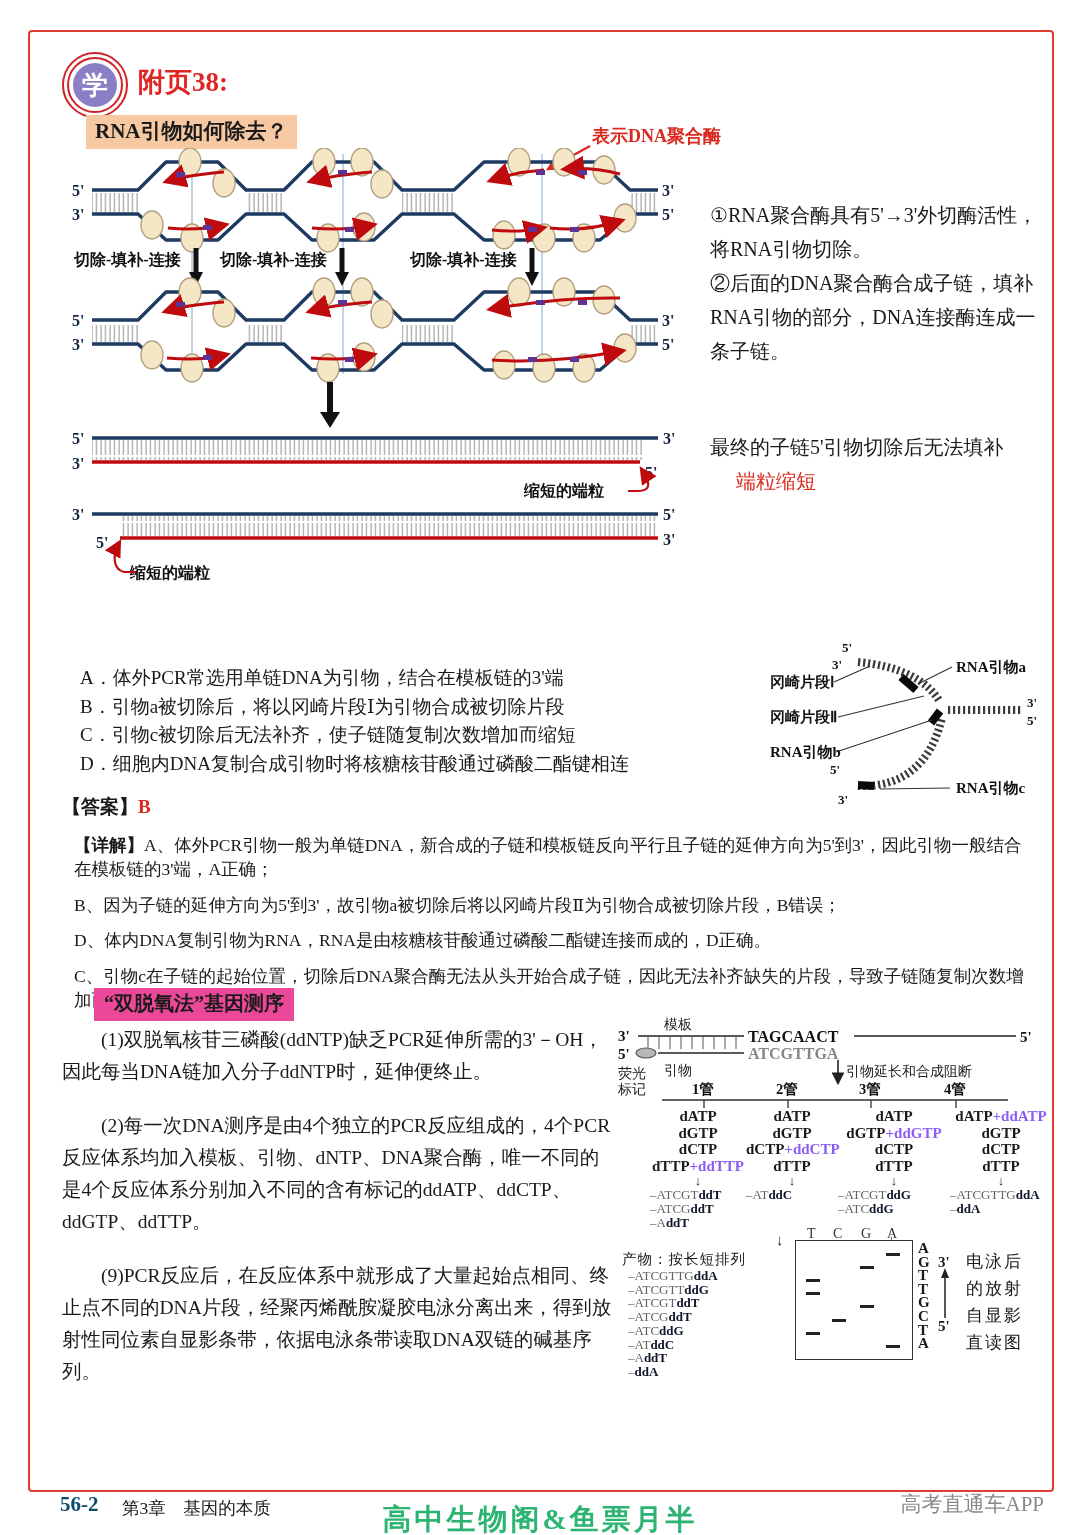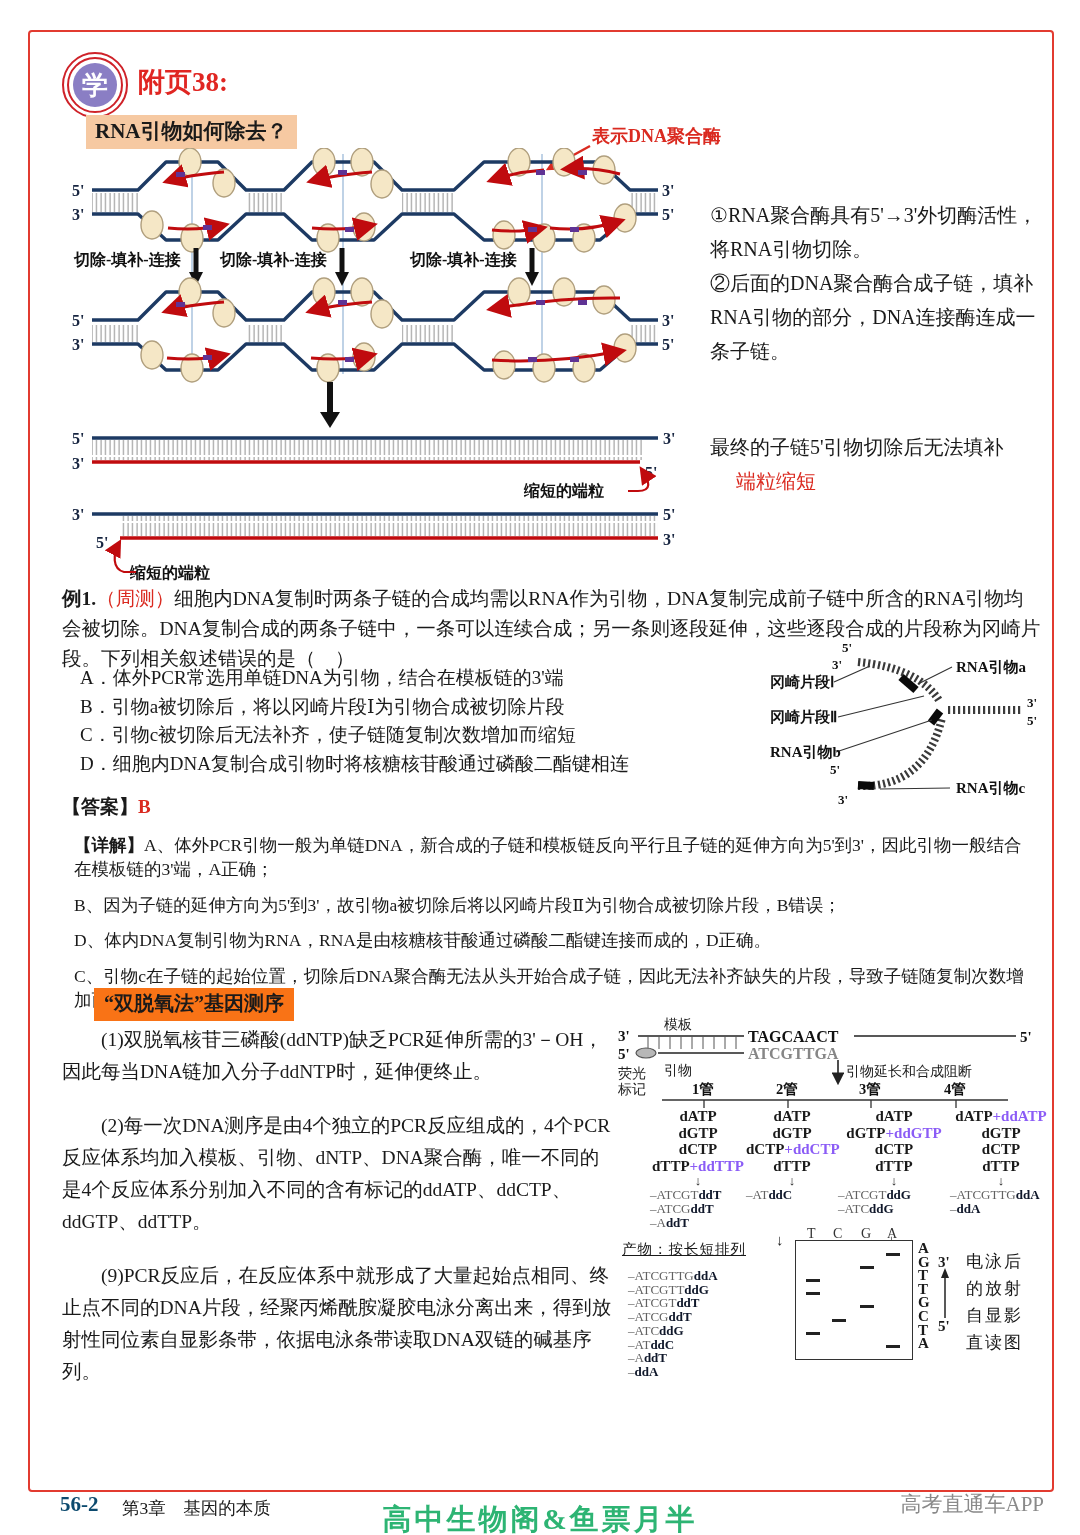--- a/index.html
+++ b/index.html
@@ -22,40 +22,40 @@
   .final-note .red{margin-left:26px;}
   
   .stem{position:absolute;left:62px;top:584px;width:980px;font-size:19.5px;line-height:30px;}
   .options{position:absolute;left:80px;top:664px;width:700px;font-size:19px;line-height:28.5px;}
   .fork-svg{position:absolute;left:770px;top:640px;}
   .answer{position:absolute;left:62px;top:794px;font-size:19px;font-weight:bold;}
   .answer .red{font-weight:bold;}
   .analysis{position:absolute;left:62px;top:822px;width:984px;font-size:17.5px;line-height:23.8px;}
   .analysis p{margin:12px;}
   
-  .h2{position:absolute;left:94px;top:988px;background:#f97316;padding:2px 10px 4px;font-size:20px;font-weight:bold;}
+  .h2{position:absolute;left:94px;top:988px;background:#ec4899;padding:2px 10px 4px;font-size:20px;font-weight:bold;}
   .paras{position:absolute;left:62px;top:1024px;width:554px;font-size:19.5px;line-height:32px;}
   .paras p{margin:0 0 22px;text-indent:2em;}
   
   .seq{position:absolute;left:616px;top:1016px;width:436px;height:352px;font-family:"Liberation Serif","DejaVu Serif",serif;}
   #seqTop{position:absolute;left:0;top:0;}
   #tubeGrid{position:absolute;left:34px;top:92px;width:402px;display:flex;}
   .tube-col{text-align:center;}
   .tube-col.c0{width:96px;}.tube-col.c1{width:92px;}.tube-col.c2{width:112px;}.tube-col.c3{width:102px;}
   .reagent{font-size:15px;font-weight:bold;line-height:16.5px;white-space:nowrap;}
   .rm{color:#1a1a1a;}
   .ra{color:#8b5cf6;}
   .down-arrow-sm{font-size:13px;line-height:14px;color:#222;}
   .tube-product{font-size:13px;line-height:14px;text-align:left;white-space:nowrap;}
   .pd-pre{color:#616161;}
   .pd-dd{color:#0f172a;font-weight:bold;}
   .mid-arrow{position:absolute;font-size:15px;color:#222;}
   .mid-arrow.a1{left:160px;top:216px;}
   .mid-arrow.a2{left:272px;top:216px;}
-  .prod-label{position:absolute;left:6px;top:224px;font-size:14.5px;letter-spacing:1px;text-decoration:underline;}
+  .prod-label{position:absolute;left:6px;top:234px;font-size:14.5px;letter-spacing:1px;}
   #productList{position:absolute;left:12px;top:253px;}
   #productList div{font-size:13px;line-height:13.7px;white-space:nowrap;}
   #gelLanes{position:absolute;left:179px;top:210px;width:116px;display:flex;}
   #gelLanes span{position:absolute;font-size:14px;color:#333;}
   #gelBox{position:absolute;left:179px;top:224px;width:116px;height:118px;border:1.5px solid #333;background:#fff;}
   .gel-band{position:absolute;width:14px;height:3px;background:#222;}
   #gelRead{position:absolute;left:302px;top:226px;}
   #gelRead div{font-size:15px;font-weight:bold;line-height:13.6px;}
   .gel-end{position:absolute;font-size:15px;font-weight:bold;}
   .gel-end.top{left:322px;top:238px;}
@@ -263,23 +263,20 @@
   </svg>
 
   <div class="note-block">
     <p>①RNA聚合酶具有5'→3'外切酶活性，将RNA引物切除。</p>
     <p>②后面的DNA聚合酶合成子链，填补RNA引物的部分，DNA连接酶连成一条子链。</p>
   </div>
   <div class="final-note">
     <span>最终的子链5'引物切除后无法填补</span><span class="red">端粒缩短</span>
   </div>
 
-  <div class="stem">
-    <b>例1.</b><span class="red">（周测）</span><span>细胞内DNA复制时两条子链的合成均需以RNA作为引物，DNA复制完成前子链中所含的RNA引物均会被切除。DNA复制合成的两条子链中，一条可以连续合成；另一条则逐段延伸，这些逐段合成的片段称为冈崎片段。下列相关叙述错误的是（　）</span>
-  </div>
   <div class="options">
     <div class="opt">A．体外PCR常选用单链DNA为引物，结合在模板链的3'端</div>
     <div class="opt">B．引物a被切除后，将以冈崎片段Ⅰ为引物合成被切除片段</div>
     <div class="opt">C．引物c被切除后无法补齐，使子链随复制次数增加而缩短</div>
     <div class="opt">D．细胞内DNA复制合成引物时将核糖核苷酸通过磷酸二酯键相连</div>
   </div>
 
   <svg class="fork-svg" width="278" height="170" viewBox="0 0 278 170">
     <path class="fk" d="M88,22 Q150,28 170,62"></path>
     <path class="fk" d="M88,146 Q155,148 172,78"></path>

